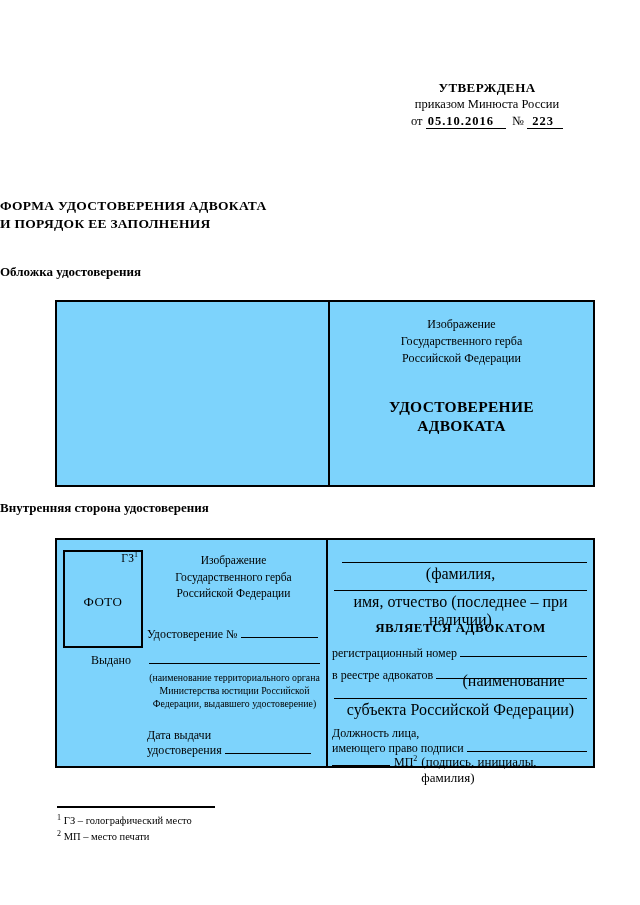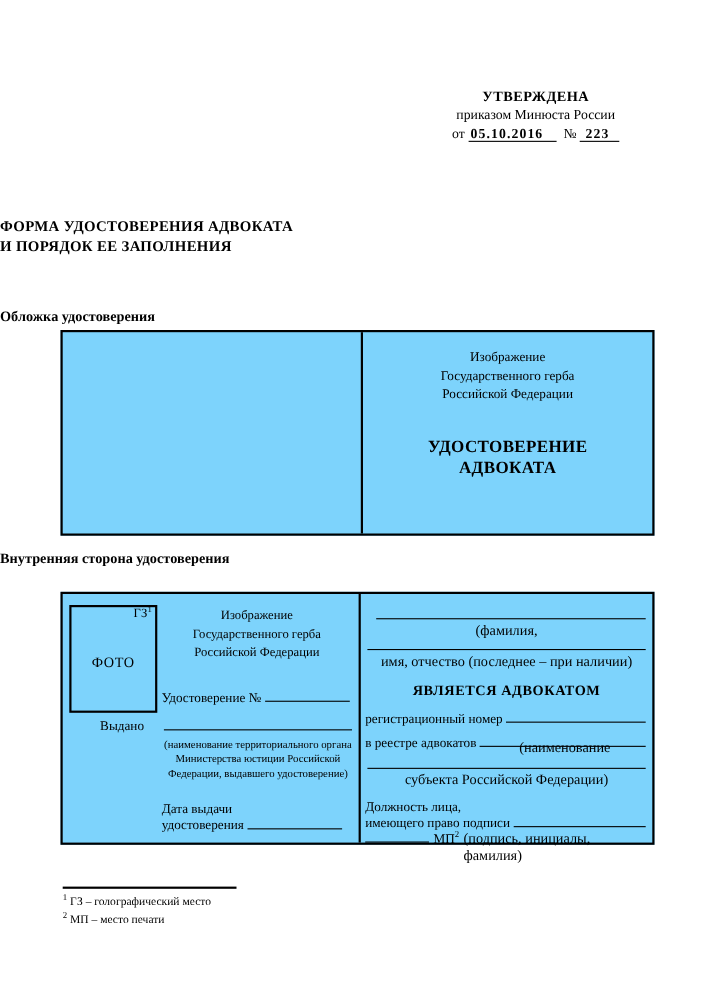--- a/index.html
+++ b/index.html
@@ -20,21 +20,21 @@
   .approval{top:79px;left:370px;width:234px;text-align:center;line-height:17px;}
   .approval .l1{font-weight:bold;font-size:13px;letter-spacing:.4px;}
   .approval .l2{font-size:12.5px;}
   .approval .u{font-weight:bold;border-bottom:1px solid #000;letter-spacing:1px;}
   .approval .u.date{padding:0 12px 0 2px;}
   .approval .u.num{padding:0 9px 0 5px;margin-top:48px;}
 
   
   .doc-title{top:197px;left:0;width:640px;font-weight:bold;font-size:13.5px;line-height:17.5px;letter-spacing:.3px;}
   .sec-head{left:0;width:640px;font-weight:bold;font-size:13px;}
-  .cover-head{top:280px;}
+  .cover-head{top:264px;}
   .inner-head{top:500px;}
 
   
   .formbox{position:absolute;left:55px;border:2px solid #000;display:flex;background:#7dd3fc;}
   .cover-box{top:300px;width:536px;height:183px;}
   .inner-box{top:538px;width:536px;height:226px;}
   .panel{position:relative;}
   .panel.left{flex:0 0 269px;border-right:2px solid #000;}
   .cover-box .panel.left{flex:0 0 271px;}
   .panel.right{flex:1 1 auto;}
@@ -50,21 +50,21 @@
   .photo-label{margin-top:42px;text-align:center;font-size:13px;letter-spacing:.5px;}
   .emblem-sm{position:absolute;left:88px;right:4px;top:12px;text-align:center;font-size:11.5px;line-height:16.5px;}
   .certno-row{position:absolute;left:90px;right:8px;top:87px;}
   .vydano-row{position:absolute;left:34px;right:6px;top:113px;}
   .vydano-row .lbl{margin-right:18px;}
   .issued-cap{position:absolute;left:92px;right:6px;top:131px;text-align:center;font-size:9.8px;line-height:13.2px;}
   .date-block{position:absolute;left:90px;right:8px;top:188px;line-height:15px;}
   .date-block .blank{display:inline-block;width:86px;}
 
   
-  .cap{position:absolute;left:0;right:0;text-align:center;font-size:13px;}
+  .cap{position:absolute;left:0;right:0;text-align:center;font-size:16px;}
   .rp-row{position:absolute;display:flex;align-items:baseline;}
   .seal-row .blank.lead{flex:0 0 58px;}
   .seal-row .seal{margin:0 4px;}
   .seal-row .sig-cap{margin-left:auto;font-size:13px;}
 
   
   .foot-sep{top:806px;left:57px;width:158px;border-bottom:2px solid #000;}
   .footnotes{top:813px;left:57px;width:400px;font-size:10.5px;line-height:15.5px;}
 </style>
 </head>

